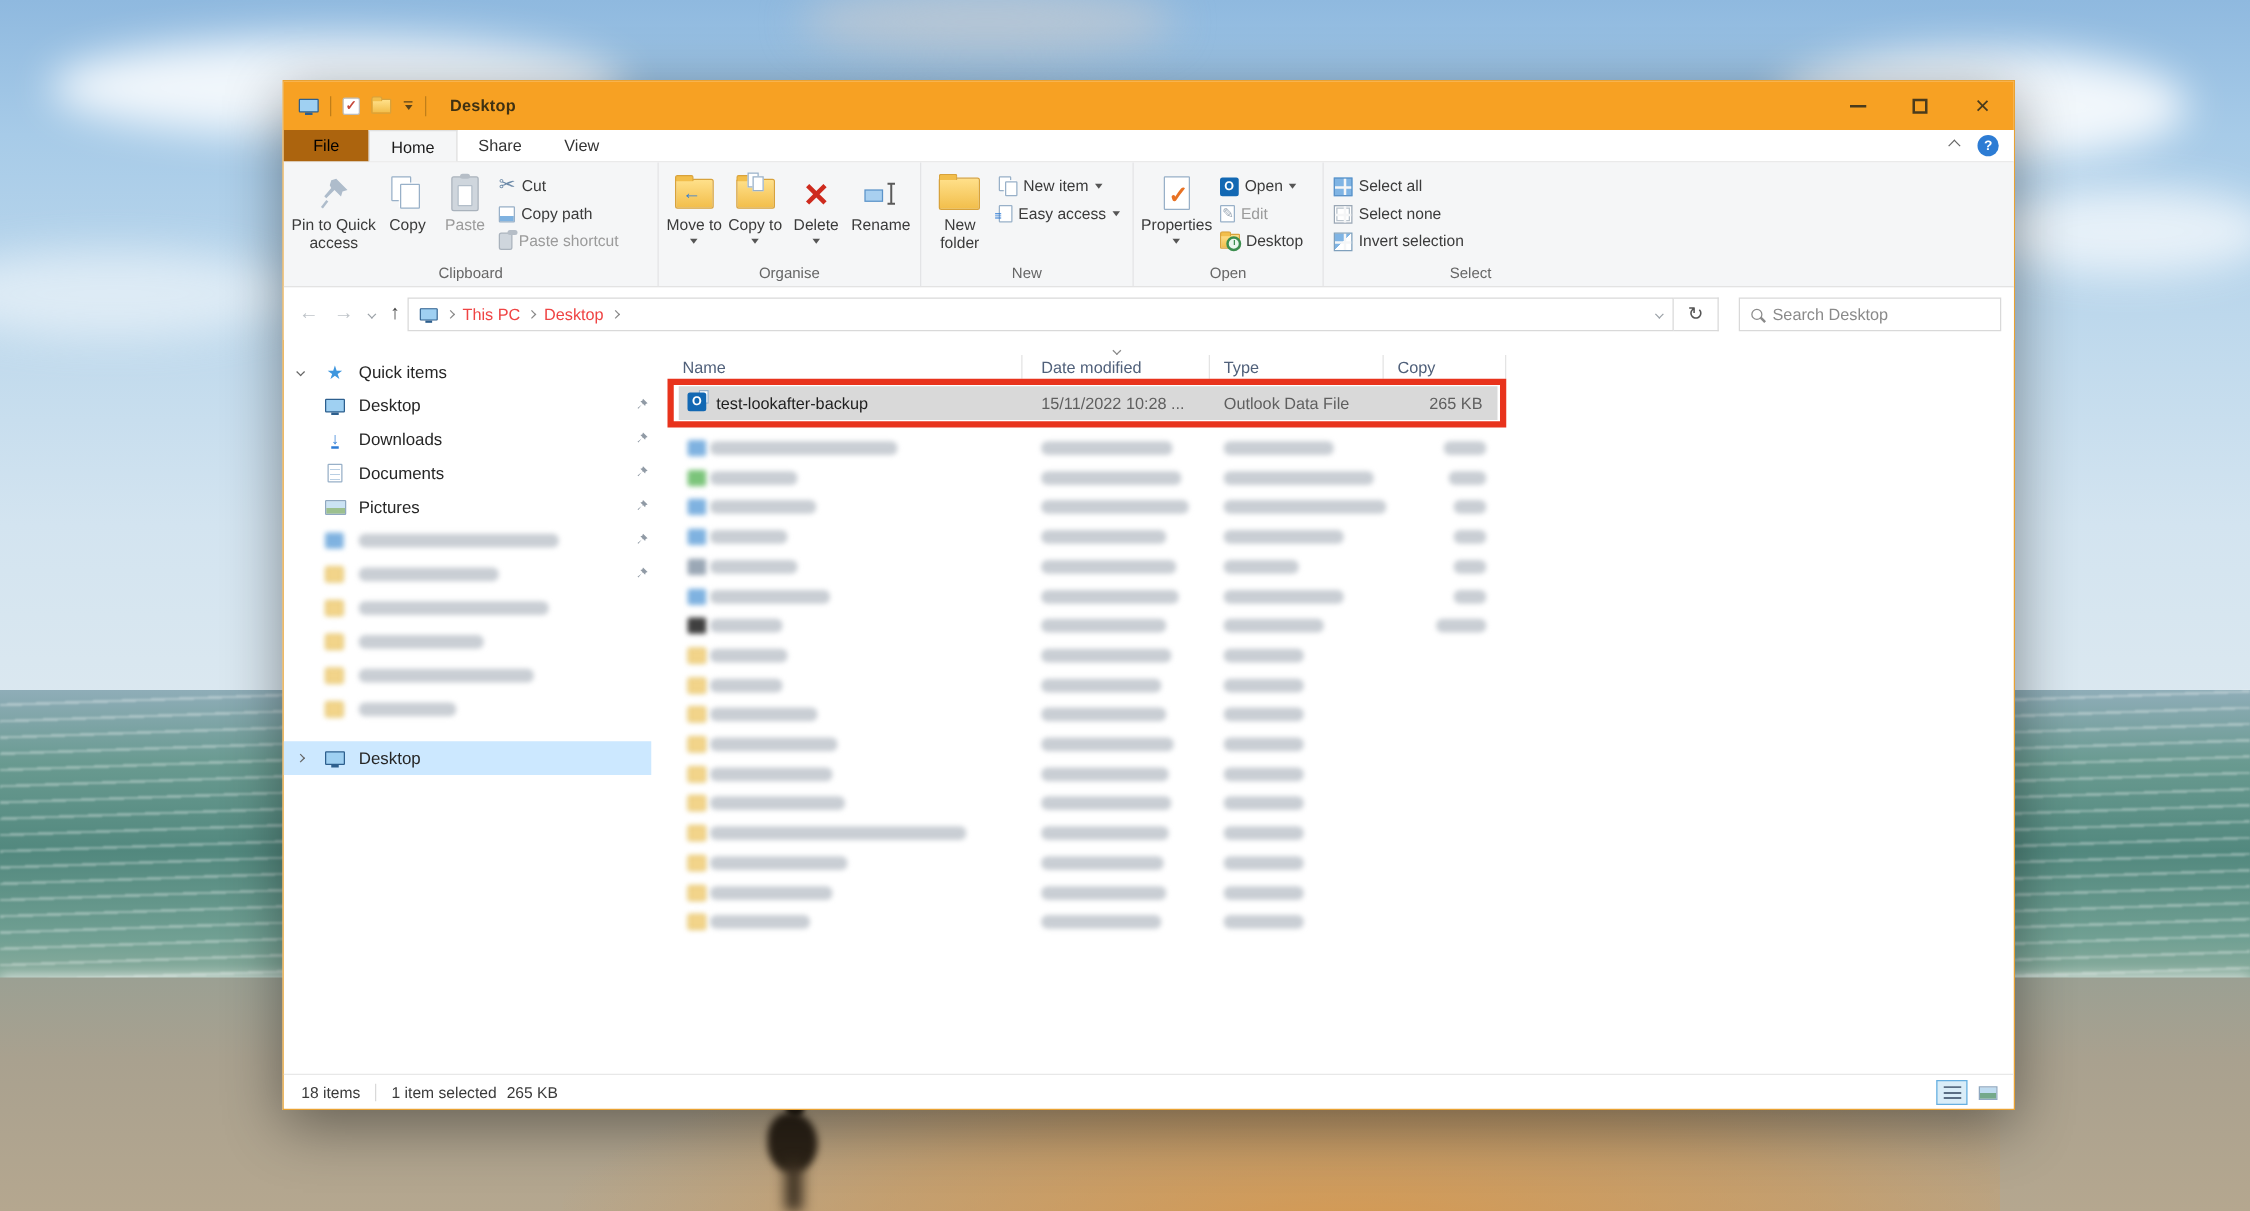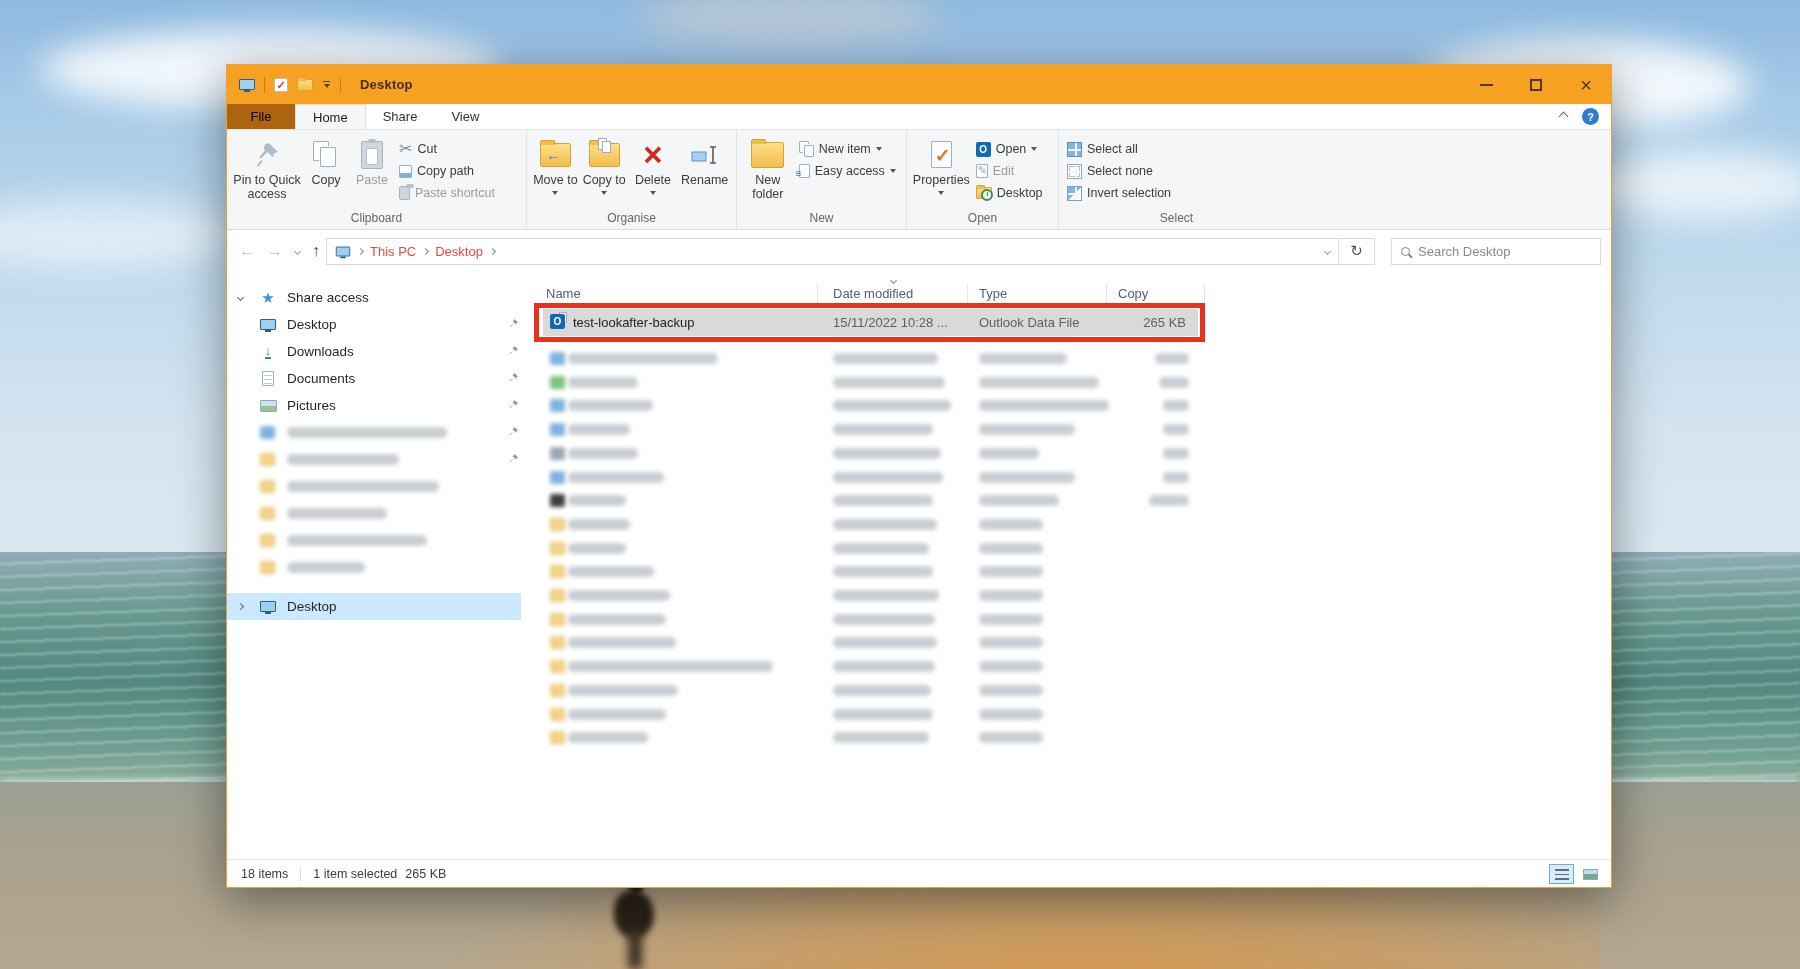--- a/index.html
+++ b/index.html
@@ -426,21 +426,21 @@
       <span class="ic-search"></span>
       <span>Search Desktop</span>
     </div>
   </div>
 
   <div class="main">
     <div class="sidebar">
       <div class="side-row">
         <span class="side-caret chev down sm"></span>
         <span class="side-icon ic-star">★</span>
-        <span class="side-label">Share access</span>
+        <span class="side-label">Quick items</span>
       </div>
       <div class="side-row">
         <span class="side-icon">
             <span class="ic-monitor"></span>
           </span>
         <span class="side-label">Desktop</span>
         <span class="side-pin"><svg width="12" height="12" viewBox="0 0 12 12">
               <path d="M7.4.9l3.7 3.7-1.6.5-.4 1.6-2-2L3.7 9l-.7-.7 4.3-3.4-2-2 1.5-.4z" fill="#909AA5"></path>
             </svg></span>
       </div>

